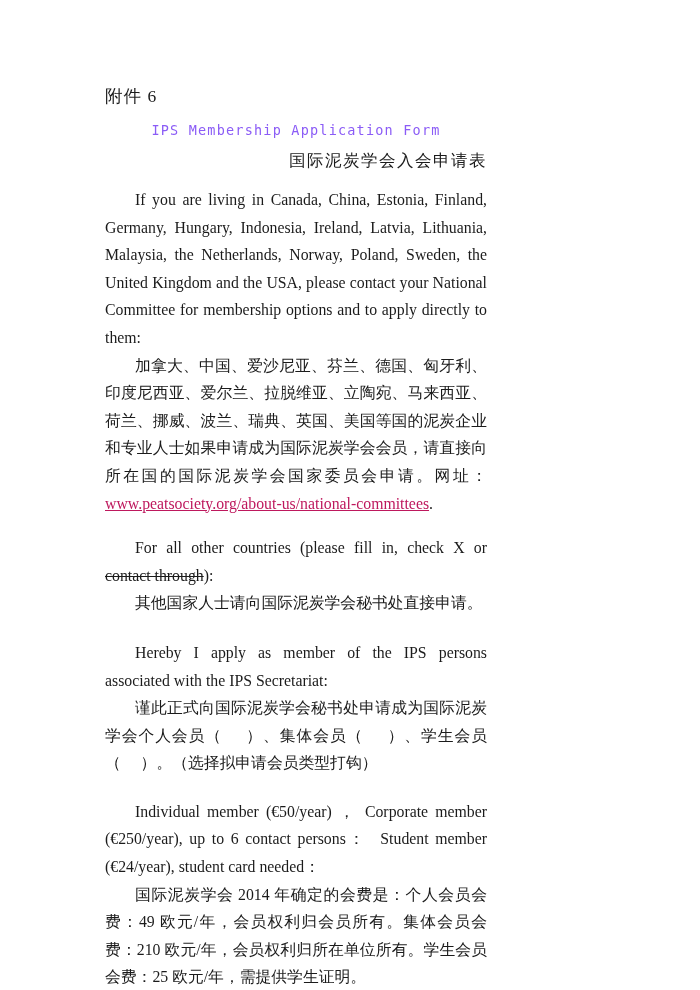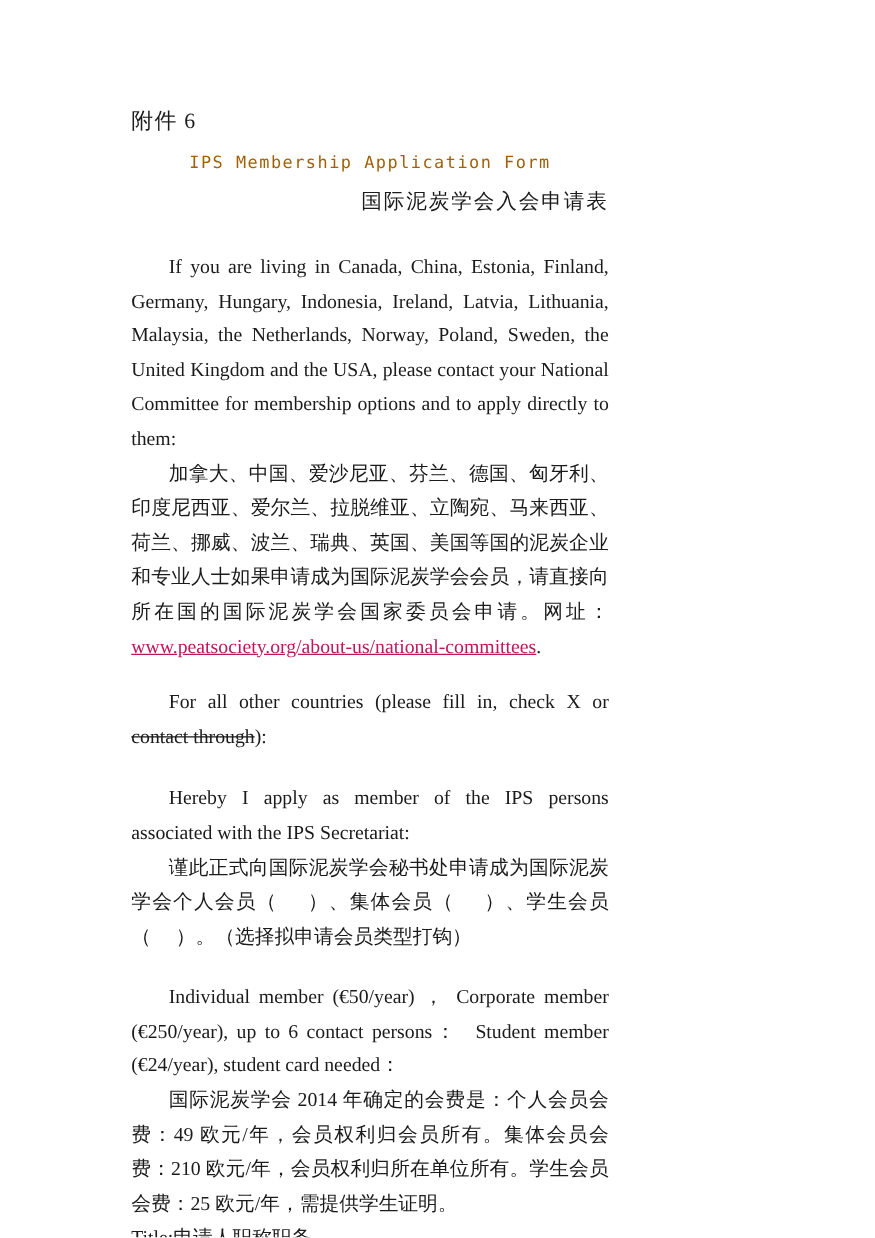--- a/index.html
+++ b/index.html
@@ -25,35 +25,35 @@
     line-height: 25px;
     letter-spacing: 1px;
   }
   .title-en {
     margin-top: 11px;
     text-align: center;
     font-family: "DejaVu Sans Mono", "Liberation Mono", monospace;
     font-size: 13.5px;
     line-height: 20px;
     letter-spacing: 1.2px;
-    color: #a16207;
+    color: #8b5cf6;
   }
   .title-zh {
     margin-top: 9px;
     text-align: right;
     font-size: 16.5px;
     line-height: 23px;
     letter-spacing: 1.5px;
   }
   p {
     margin: 0;
     text-align: justify;
   }
   .indent { text-indent: 30px; }
-  .gap-lg { margin-top: 28px; }
+  .gap-lg { margin-top: 14px; }
   .gap-md { margin-top: 21px; }
   .gap-sm { margin-top: 17px; }
   .gap-hereby { margin-top: 22px; }
   .gap-field { margin-top: 19px; }
   .gap-field2 { margin-top: 29px; }
   .link {
     color: #be185d;
     text-decoration: underline;
     cursor: pointer;
   }
@@ -69,20 +69,21 @@
   <div class="title-en">IPS Membership Application Form</div>
 
   <div class="title-zh">国际泥炭学会入会申请表</div>
 
   <p class="indent gap-lg">If you are living in Canada, China, Estonia, Finland, Germany, Hungary, Indonesia, Ireland, Latvia, Lithuania, Malaysia, the Netherlands, Norway, Poland, Sweden, the United Kingdom and the USA, please contact your National Committee for membership options and to apply directly to them:</p>
 
   <p class="indent"><span>加拿大、中国、爱沙尼亚、芬兰、德国、匈牙利、印度尼西亚、爱尔兰、拉脱维亚、立陶宛、马来西亚、荷兰、挪威、波兰、瑞典、英国、美国等国的泥炭企业和专业人士如果申请成为国际泥炭学会会员，请直接向所在国的国际泥炭学会国家委员会申请。网址：</span><a class="link">www.peatsociety.org/about-us/national-committees</a><span>.</span></p>
 
   <p class="indent gap-sm"><span>For all other countries (please fill in, check X or </span><span class="strike">contact through</span><span>):</span></p>
 
+  <p class="indent">其他国家人士请向国际泥炭学会秘书处直接申请。</p>
 
   <p class="indent gap-hereby">Hereby I apply as member of the IPS persons associated with the IPS Secretariat:</p>
 
   <p class="indent">谨此正式向国际泥炭学会秘书处申请成为国际泥炭学会个人会员（&nbsp;&nbsp;&nbsp;&nbsp;&nbsp;）、集体会员（&nbsp;&nbsp;&nbsp;&nbsp;&nbsp;）、学生会员（&nbsp;&nbsp;&nbsp;&nbsp;&nbsp;）。（选择拟申请会员类型打钩）</p>
 
   <p class="indent gap-md">Individual member (€50/year) ，&nbsp;Corporate member (€250/year), up to 6 contact persons：&nbsp;&nbsp;Student member (€24/year), student card needed：</p>
 
   <p class="indent">国际泥炭学会 2014 年确定的会费是：个人会员会费：49 欧元/年，会员权利归会员所有。集体会员会费：210 欧元/年，会员权利归所在单位所有。学生会员会费：25 欧元/年，需提供学生证明。</p>
 
   <p>Title:申请人职称职务</p>

